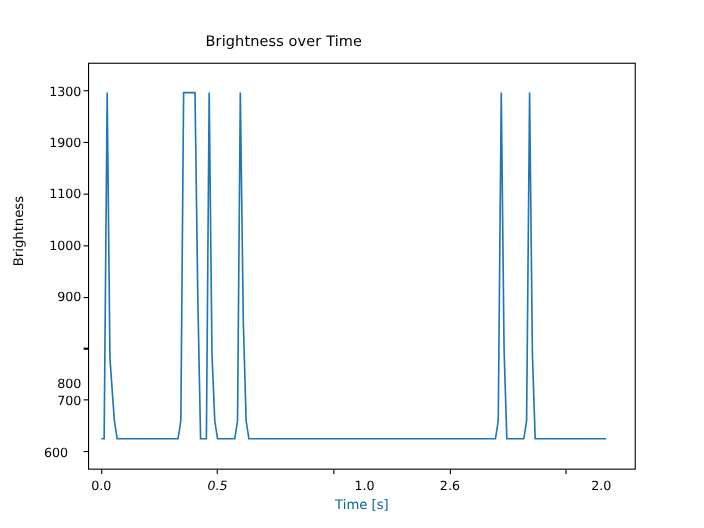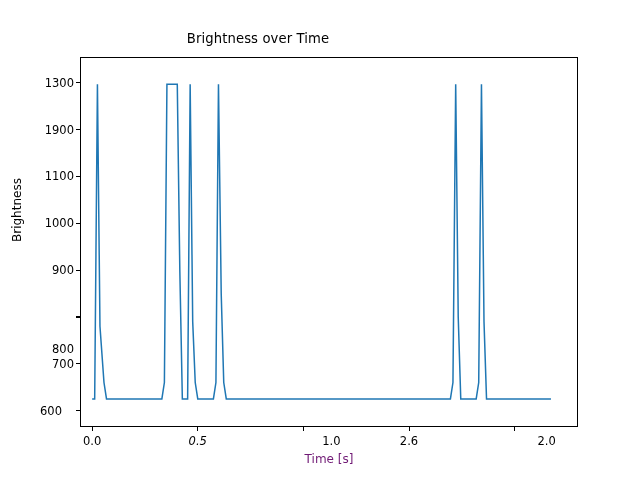--- a/index.html
+++ b/index.html
@@ -76,21 +76,21 @@
     height: 4px;
     top: 427px;
   }
   #xlabel {
     position: absolute;
     top: 452px;
     left: 80px;
     width: 498px;
     text-align: center;
     font-size: 12px;
-    color: #701a75;
+    color: #0369a1;
   }
   #ylabel {
     position: absolute;
     left: 10px;
     top: 242px;
     font-size: 12px;
     color: #000000;
     transform: rotate(-90deg);
     transform-origin: left top;
     white-space: nowrap;

